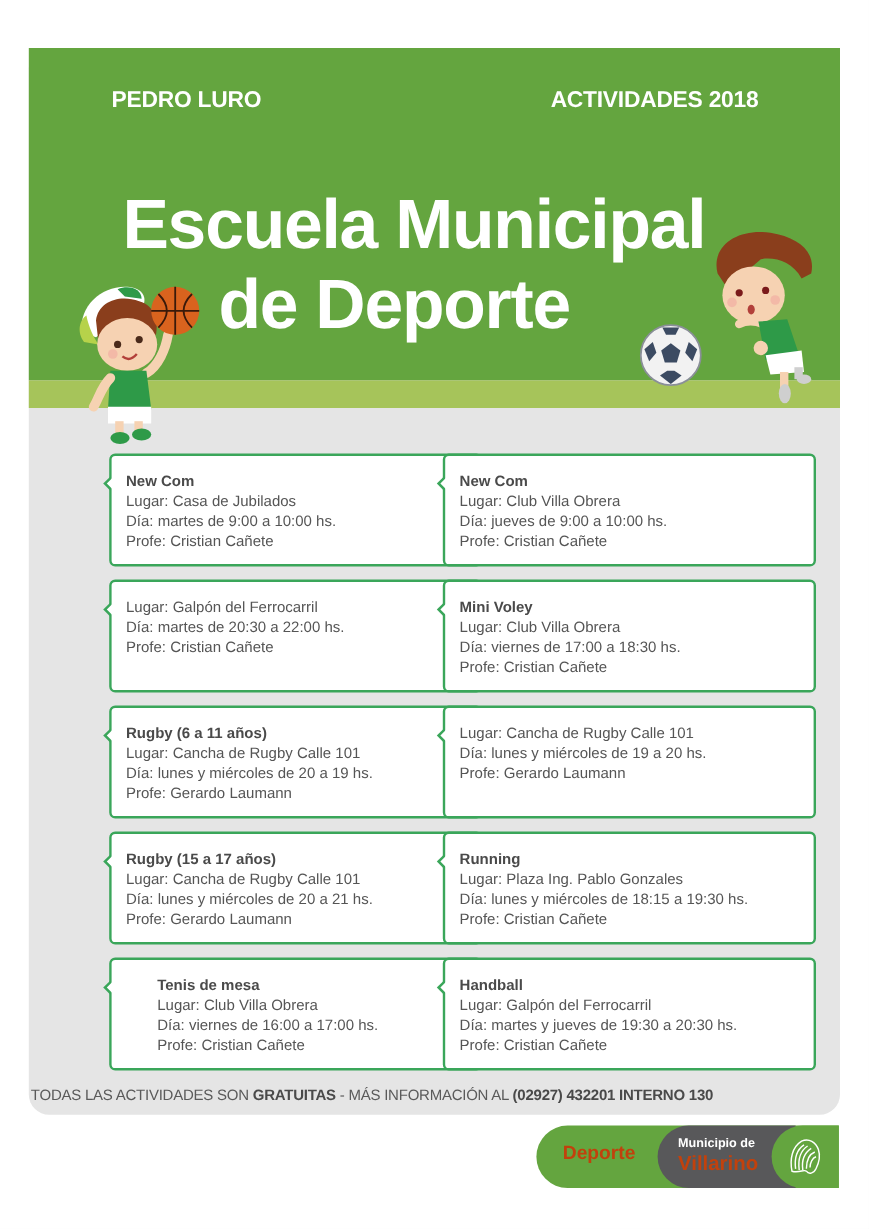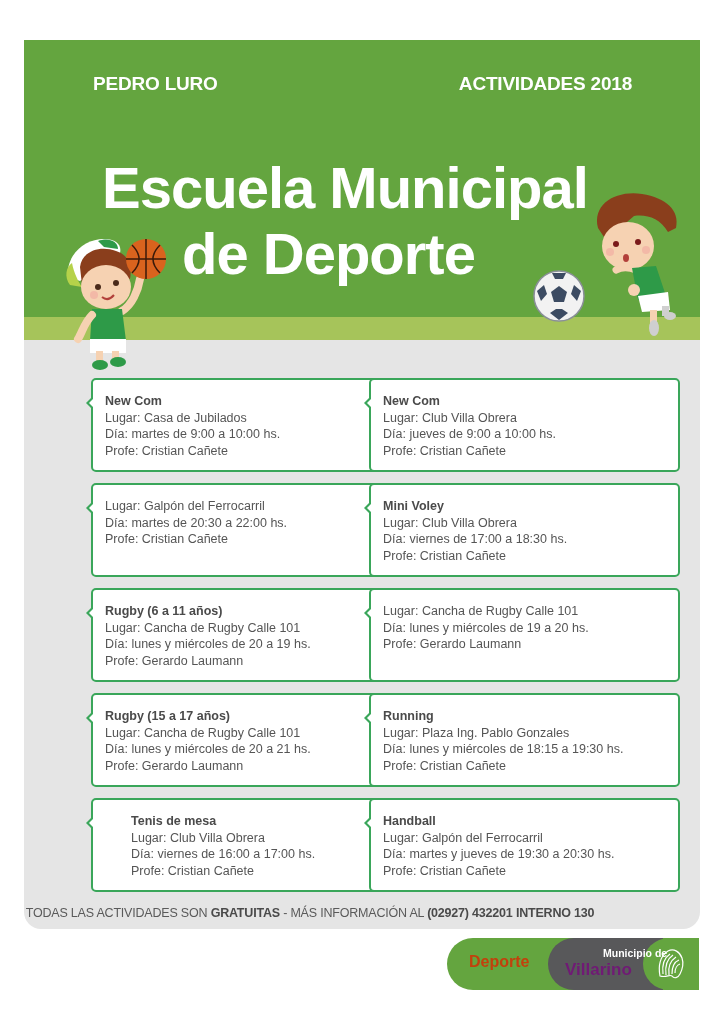--- a/index.html
+++ b/index.html
@@ -78,24 +78,24 @@
       background: #58585a; border-radius: 26px 0 0 26px;
     }
     .badge-end {
       position: absolute; left: 196px; top: 0; width: 56px; height: 52px;
       background: #64a53f; border-radius: 26px 0 0 26px;
     }
     .badge-deporte {
       position: absolute; left: 22px; top: 15px; color: #c2410c; font-weight: bold; font-size: 16px;
     }
     .badge-muni-small {
-      position: absolute; left: 118px; top: 9px; color: #ffffff; font-size: 10.5px; font-weight: bold; margin-left: 38px;
+      position: absolute; left: 118px; top: 9px; color: #ffffff; font-size: 10.5px; font-weight: bold;
     }
     .badge-muni-big {
-      position: absolute; left: 118px; top: 22px; color: #701a75; font-size: 17px; font-weight: bold;
+      position: absolute; left: 118px; top: 22px; color: #c2410c; font-size: 17px; font-weight: bold;
     }
     .badge-logo { position: absolute; left: 205px; top: 8px; width: 36px; height: 36px; }
   </style>
 </head>
 <body>
 
 <div class="poster">
   <div class="header-band">
     <div class="top-left-label">PEDRO LURO</div>
     <div class="top-right-label">ACTIVIDADES 2018</div>

